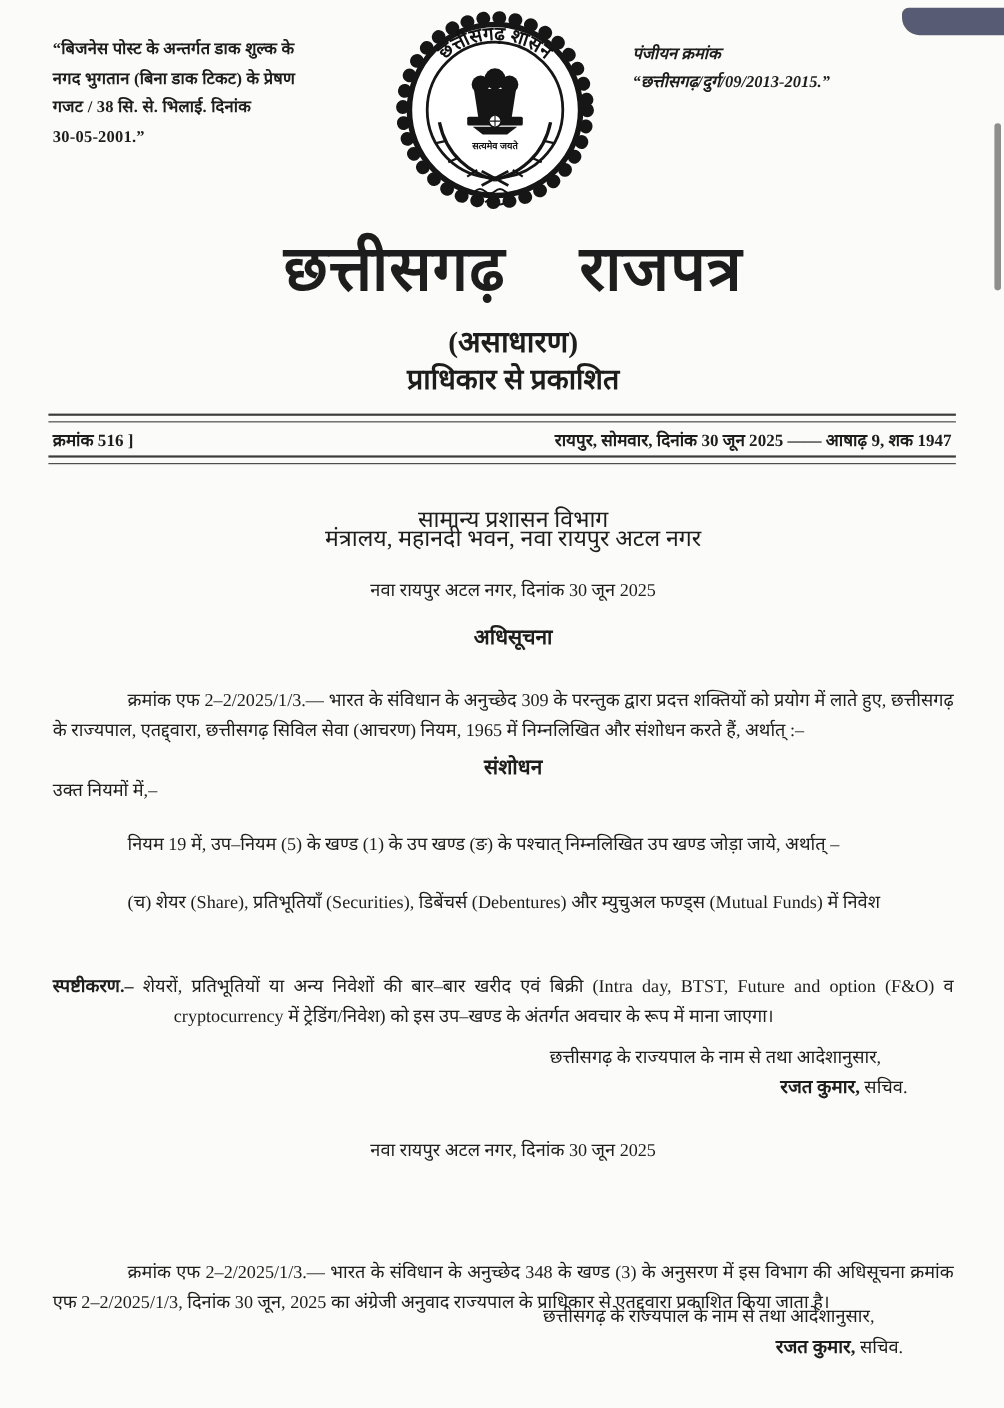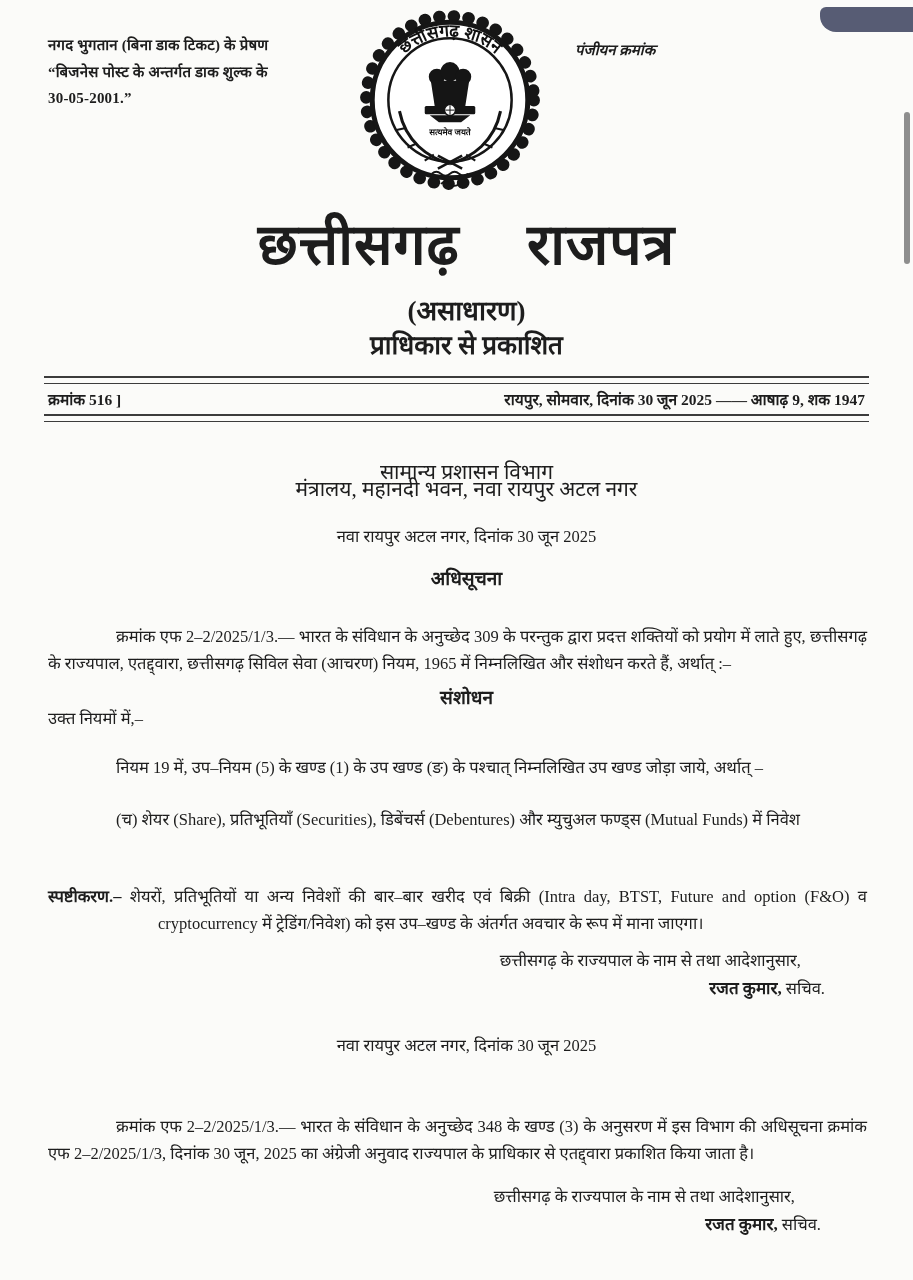--- a/index.html
+++ b/index.html
@@ -56,27 +56,29 @@
   .chrome-corner{top:7px;right:0;width:93px;height:25px;background:#575c74;border-radius:6px 0 0 16px;}
   .scrollbar-thumb{top:112px;right:3px;width:6px;height:152px;background:#8e8e8e;border-radius:4px;}
 </style>
 </head>
 <body>
 
 <div class="abs chrome-corner"></div>
 <div class="abs scrollbar-thumb"></div>
 
 <div class="abs postal-note">
+  <div>“बिजनेस पोस्ट के अन्तर्गत डाक शुल्क के</div>
   <div>नगद भुगतान (बिना डाक टिकट) के प्रेषण</div>
-  <div>“बिजनेस पोस्ट के अन्तर्गत डाक शुल्क के</div>
+  <div>गजट / 38 सि. से. भिलाई. दिनांक</div>
   <div>30-05-2001.”</div>
 </div>
 
 <div class="abs registration">
   <div>पंजीयन क्रमांक</div>
+  <div>“छत्तीसगढ़/दुर्ग/09/2013-2015.”</div>
 </div>
 
 <div class="abs emblem">
   <svg viewBox="0 0 200 190" width="216" height="192">
 
     <circle cx="100" cy="95" r="83" fill="none" stroke="#161616" stroke-width="12" stroke-dasharray="0.5 14.1" stroke-linecap="round"></circle>
     <circle cx="100" cy="95" r="77" fill="#ffffff" stroke="#161616" stroke-width="5"></circle>
     <circle cx="100" cy="95" r="61" fill="#ffffff" stroke="#161616" stroke-width="2.5"></circle>
     <defs>
       <path id="arcTop" d="M 33,99 A 67,67 0 0 1 167,99"></path>
@@ -137,15 +139,15 @@
 <div class="abs para amend-intro">उक्त नियमों में,–</div>
 <p class="abs para indent amend-para">नियम 19 में, उप–नियम (5) के खण्ड (1) के उप खण्ड (ङ) के पश्चात् निम्नलिखित उप खण्ड जोड़ा जाये, अर्थात् –</p>
 <p class="abs para indent clause-para">(च) शेयर (Share), प्रतिभूतियाँ (Securities), डिबेंचर्स (Debentures) और म्युचुअल फण्ड्स (Mutual Funds) में निवेश</p>
 
 <p class="abs para explanation"><span class="bold">स्पष्टीकरण.–</span><span> शेयरों, प्रतिभूतियों या अन्य निवेशों की बार–बार खरीद एवं बिक्री (Intra day, BTST, Future and option (F&amp;O) व cryptocurrency में ट्रेडिंग/निवेश) को इस उप–खण्ड के अंतर्गत अवचार के रूप में माना जाएगा।</span></p>
 
 <div class="abs sig-line sig1-a">छत्तीसगढ़ के राज्यपाल के नाम से तथा आदेशानुसार,</div>
 <div class="abs sig-line sig1-b"><span class="sig-name">रजत कुमार,</span><span> सचिव.</span></div>
 
 <div class="abs center dateline dateline-2">नवा रायपुर अटल नगर, दिनांक 30 जून 2025</div>
-<p class="abs para indent" style="top:1096px;">क्रमांक एफ 2–2/2025/1/3.— भारत के संविधान के अनुच्छेद 348 के खण्ड (3) के अनुसरण में इस विभाग की अधिसूचना क्रमांक एफ 2–2/2025/1/3, दिनांक 30 जून, 2025 का अंग्रेजी अनुवाद राज्यपाल के प्राधिकार से एतद्द्वारा प्रकाशित किया जाता है।</p>
+<p class="abs para indent" style="top:1126px;">क्रमांक एफ 2–2/2025/1/3.— भारत के संविधान के अनुच्छेद 348 के खण्ड (3) के अनुसरण में इस विभाग की अधिसूचना क्रमांक एफ 2–2/2025/1/3, दिनांक 30 जून, 2025 का अंग्रेजी अनुवाद राज्यपाल के प्राधिकार से एतद्द्वारा प्रकाशित किया जाता है।</p>
 <div class="abs sig-line sig2-a">छत्तीसगढ़ के राज्यपाल के नाम से तथा आदेशानुसार,</div>
 <div class="abs sig-line sig2-b"><span class="sig-name">रजत कुमार,</span><span> सचिव.</span></div>
 
 </body></html>

